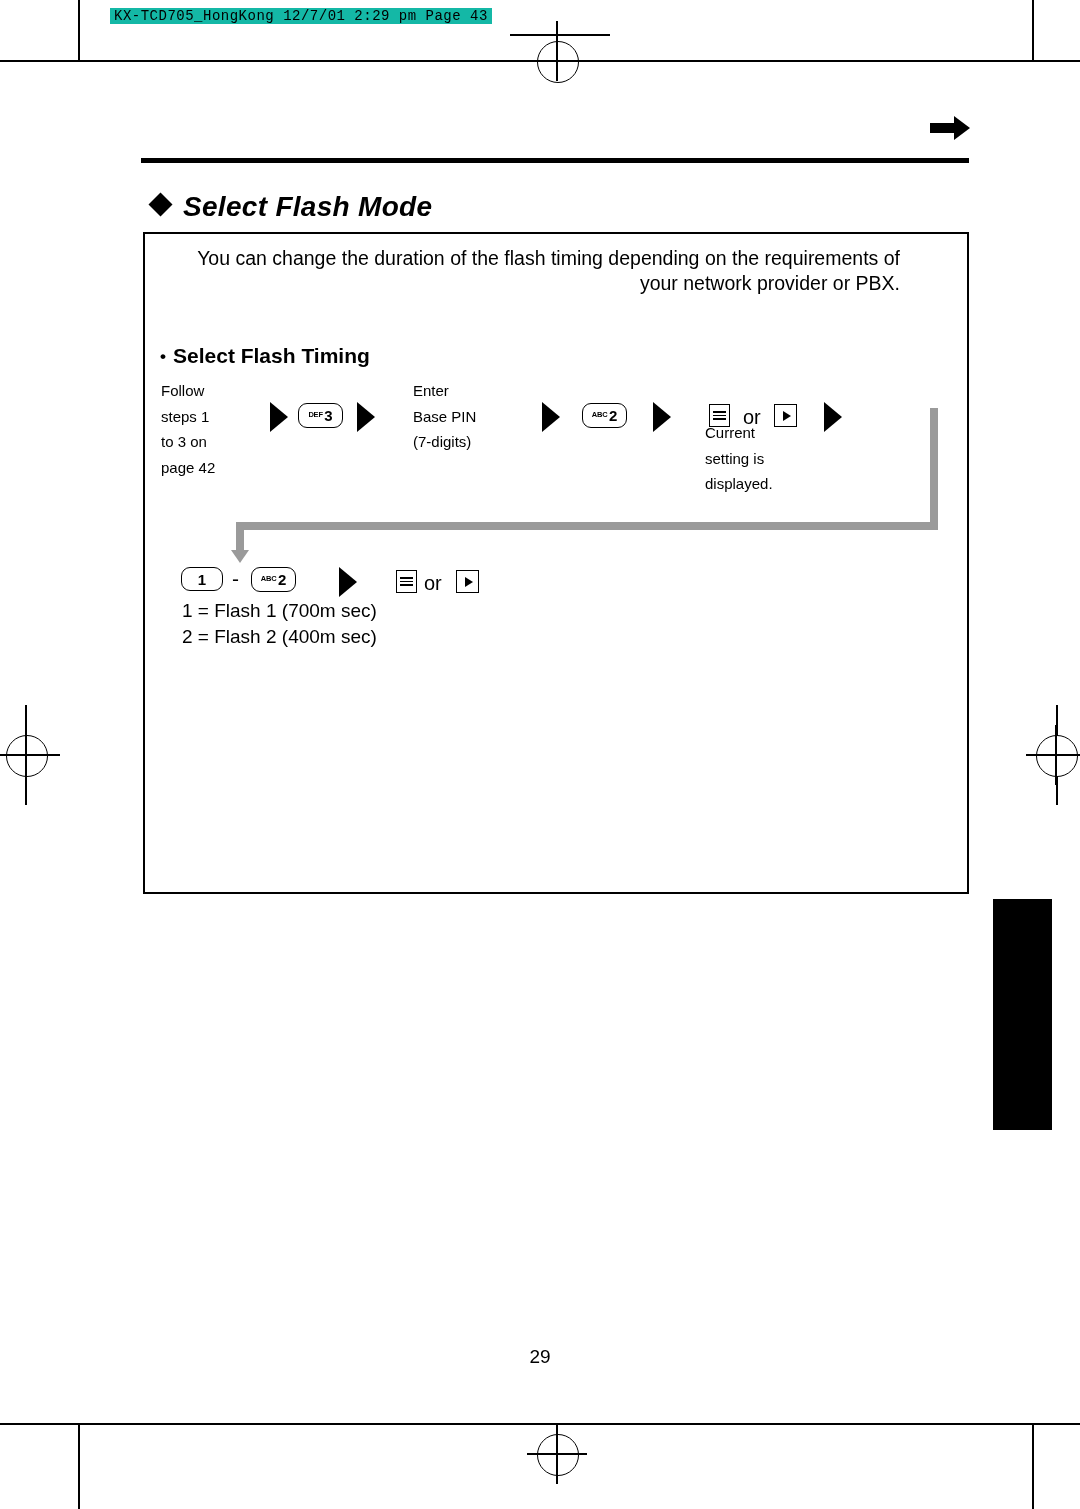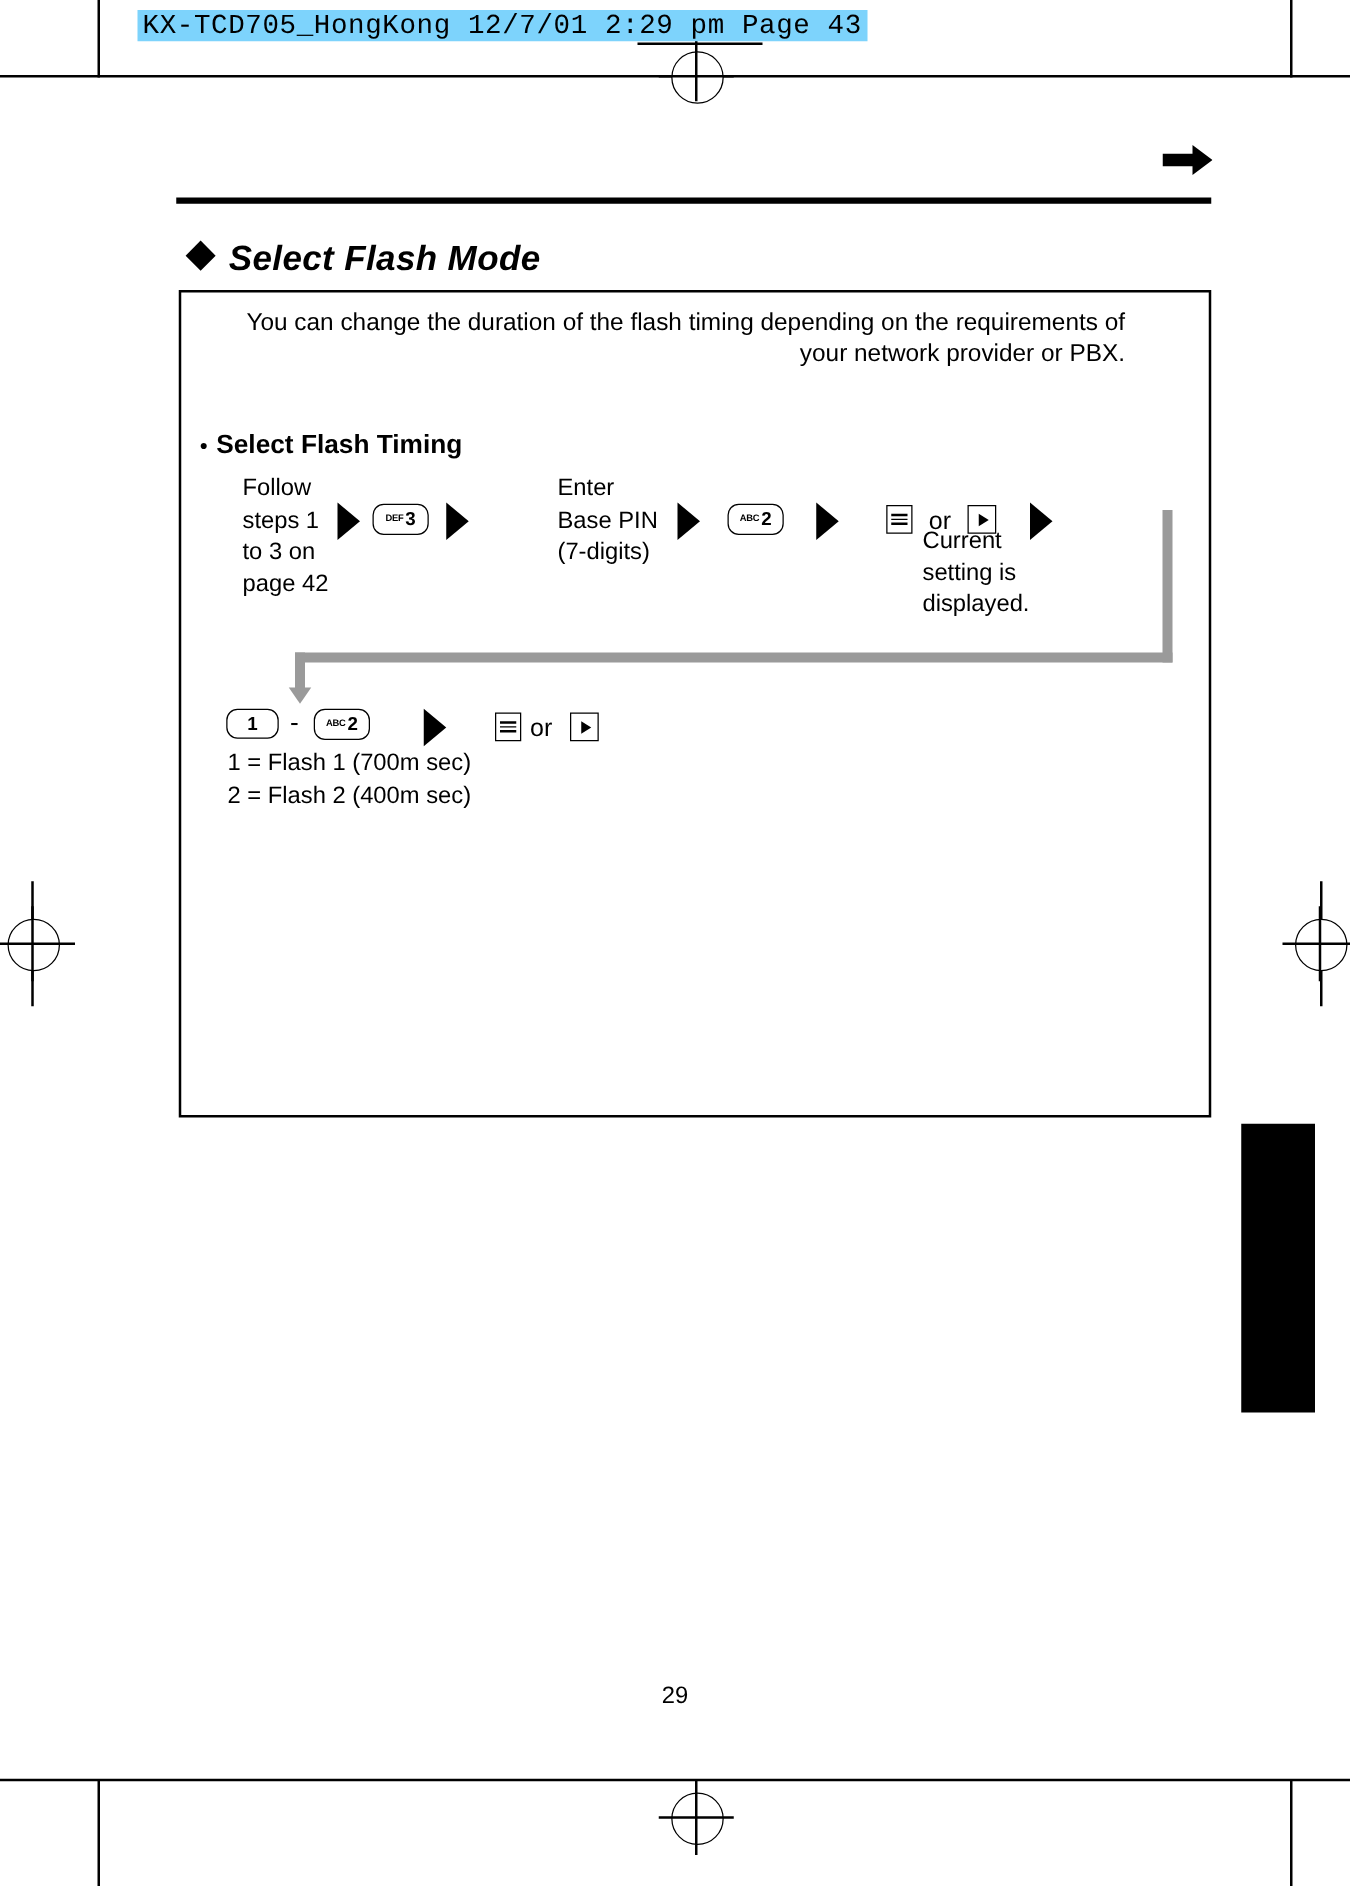--- a/index.html
+++ b/index.html
@@ -27,24 +27,24 @@
     border-radius: 50%;
     background: #ffffff;
   }
 
   
   .runhead {
     position: absolute;
     left: 110px;
     top: 8px;
     font-family: "Liberation Mono", monospace;
-    font-size: 22px;
+    font-size: 14px;
     letter-spacing: 0.5px;
     white-space: nowrap;
-    background: #7dd3fc;
+    background: #14b8a6;
     padding: 0 4px;
     z-index: 5;
   }
   .runhead-underline {
     position: absolute;
     left: 510px;
     top: 34px;
     width: 100px;
     height: 2px;
     background: #000000;
@@ -121,24 +121,23 @@
     position: absolute;
     left: 173px;
     top: 344px;
     font-size: 21px;
     font-weight: bold;
   }
 
   
   .flowtext {
     position: absolute;
-    font-size: 19px;
+    font-size: 15px;
     line-height: 25.5px;
     white-space: pre-line;
-    margin-left: 33px;
   }
   .t-follow { left: 161px; top: 378px; }
   .t-enter  { left: 413px; top: 378px; }
   .t-current{ left: 705px; top: 420px; }
 
   
   .flowarrow {
     position: absolute;
     width: 22px;
     height: 34px;

